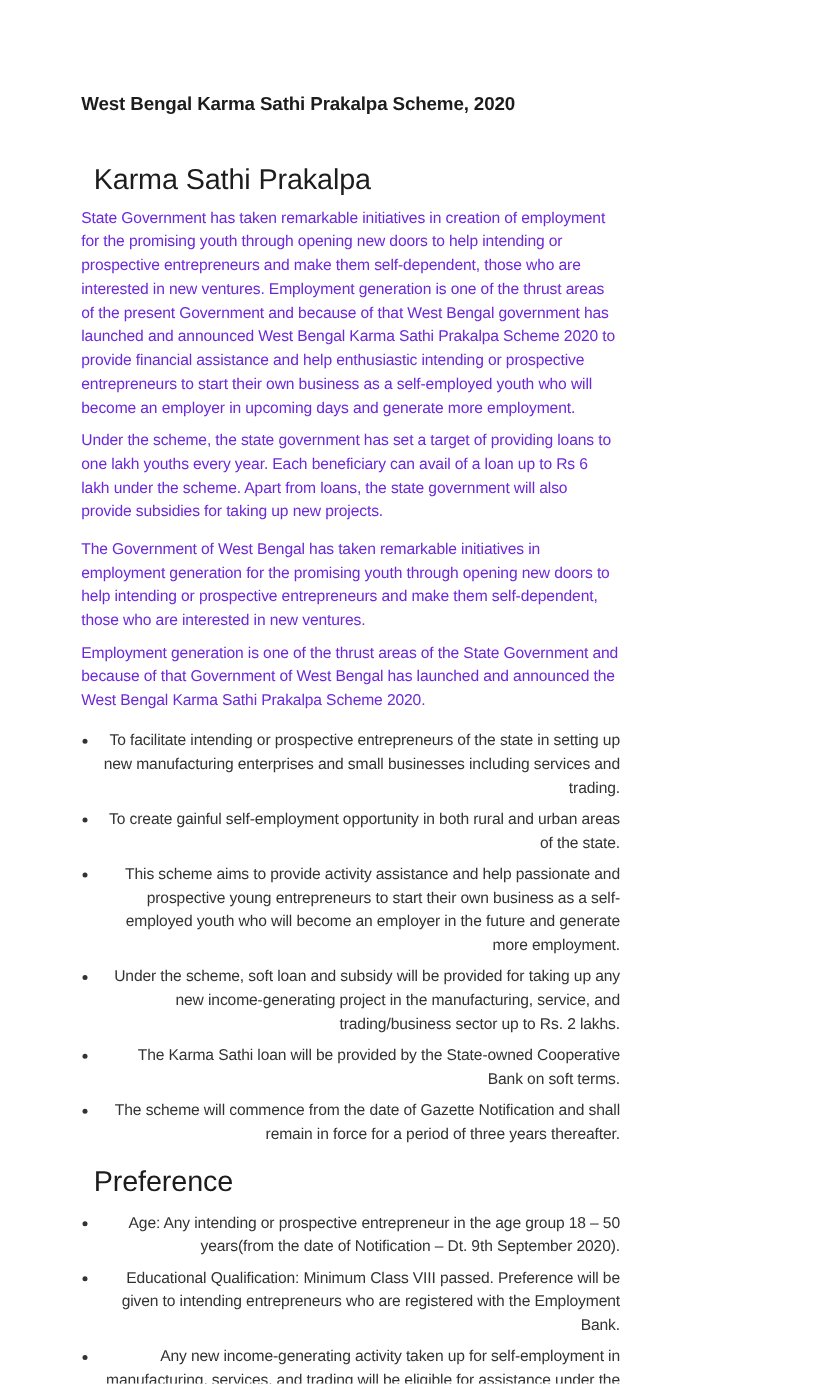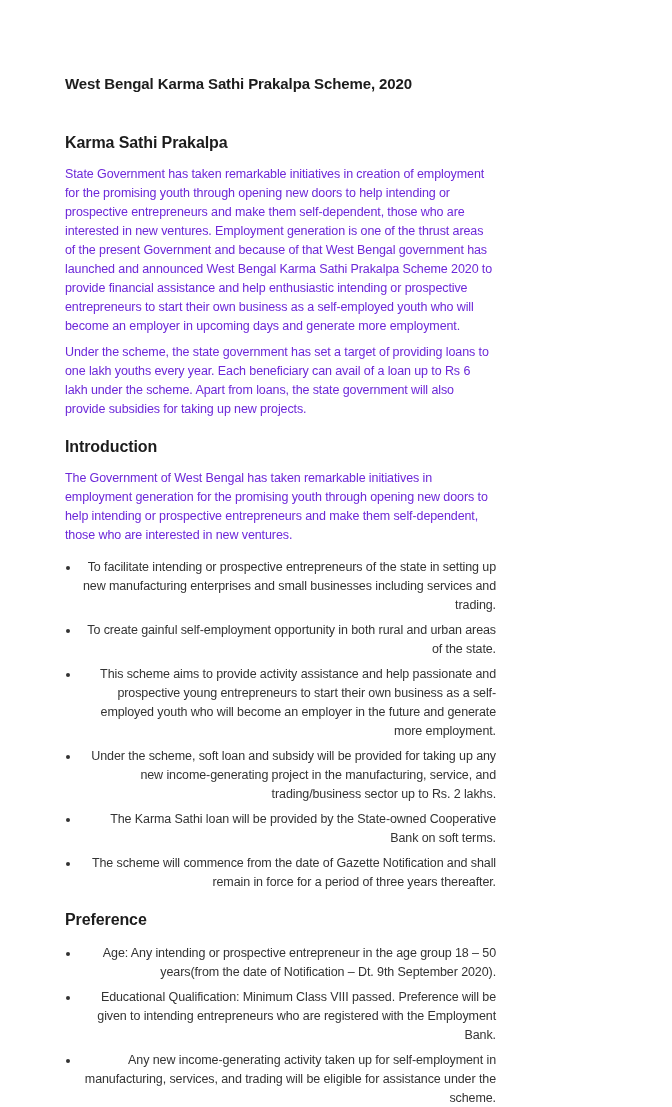--- a/index.html
+++ b/index.html
@@ -19,26 +19,26 @@
   }
   .doc-title {
     font-size: 15px;
     line-height: 21px;
     font-weight: 700;
     color: #1c1c1c;
     letter-spacing: -0.1px;
     margin: 0;
   }
   .section-heading {
-    font-size: 16px;
+    font-size: 23px;
     line-height: 22px;
-    font-weight: 700;
+    font-weight: 400;
     color: #1c1c1c;
     letter-spacing: -0.1px;
-    margin: 17px 0 0 0;
+    margin: 17px 0 0 10px;
   }
   .section-heading.after-title {
     margin-top: 38px;
   }
   .page p {
     font-size: 12.5px;
     line-height: 19px;
     letter-spacing: -0.1px;
     margin: 11px 0 0 0;
     color: #6d28d9;
@@ -71,22 +71,22 @@
 
   <h1 class="doc-title">West Bengal Karma Sathi Prakalpa Scheme, 2020</h1>
 
   <section>
     <h2 class="section-heading after-title">Karma Sathi Prakalpa</h2>
     <p>State Government has taken remarkable initiatives in creation of employment for the promising youth through opening new doors to help intending or prospective entrepreneurs and make them self-dependent, those who are interested in new ventures. Employment generation is one of the thrust areas of the present Government and because of that West Bengal government has launched and announced West Bengal Karma Sathi Prakalpa Scheme 2020 to provide financial assistance and help enthusiastic intending or prospective entrepreneurs to start their own business as a self-employed youth who will become an employer in upcoming days and generate more employment.</p>
     <p>Under the scheme, the state government has set a target of providing loans to one lakh youths every year. Each beneficiary can avail of a loan up to Rs 6 lakh under the scheme. Apart from loans, the state government will also provide subsidies for taking up new projects.</p>
   </section>
 
   <section>
-    <h2 class="section-heading">Introduction</h2>
     <p>The Government of West Bengal has taken remarkable initiatives in employment generation for the promising youth through opening new doors to help intending or prospective entrepreneurs and make them self-dependent, those who are interested in new ventures.</p>
+    <p>Employment generation is one of the thrust areas of the State Government and because of that Government of West Bengal has launched and announced the West Bengal Karma Sathi Prakalpa Scheme 2020.</p>
   </section>
 
   <section>
     <ul>
       <li>To facilitate intending or prospective entrepreneurs of the state in setting up new manufacturing enterprises and small businesses including services and trading.</li>
       <li>To create gainful self-employment opportunity in both rural and urban areas of the state.</li>
       <li>This scheme aims to provide activity assistance and help passionate and prospective young entrepreneurs to start their own business as a self-employed youth who will become an employer in the future and generate more employment.</li>
       <li>Under the scheme, soft loan and subsidy will be provided for taking up any new income-generating project in the manufacturing, service, and trading/business sector up to Rs. 2 lakhs.</li>
       <li>The Karma Sathi loan will be provided by the State-owned Cooperative Bank on soft terms.</li>
       <li>The scheme will commence from the date of Gazette Notification and shall remain in force for a period of three years thereafter.</li>

